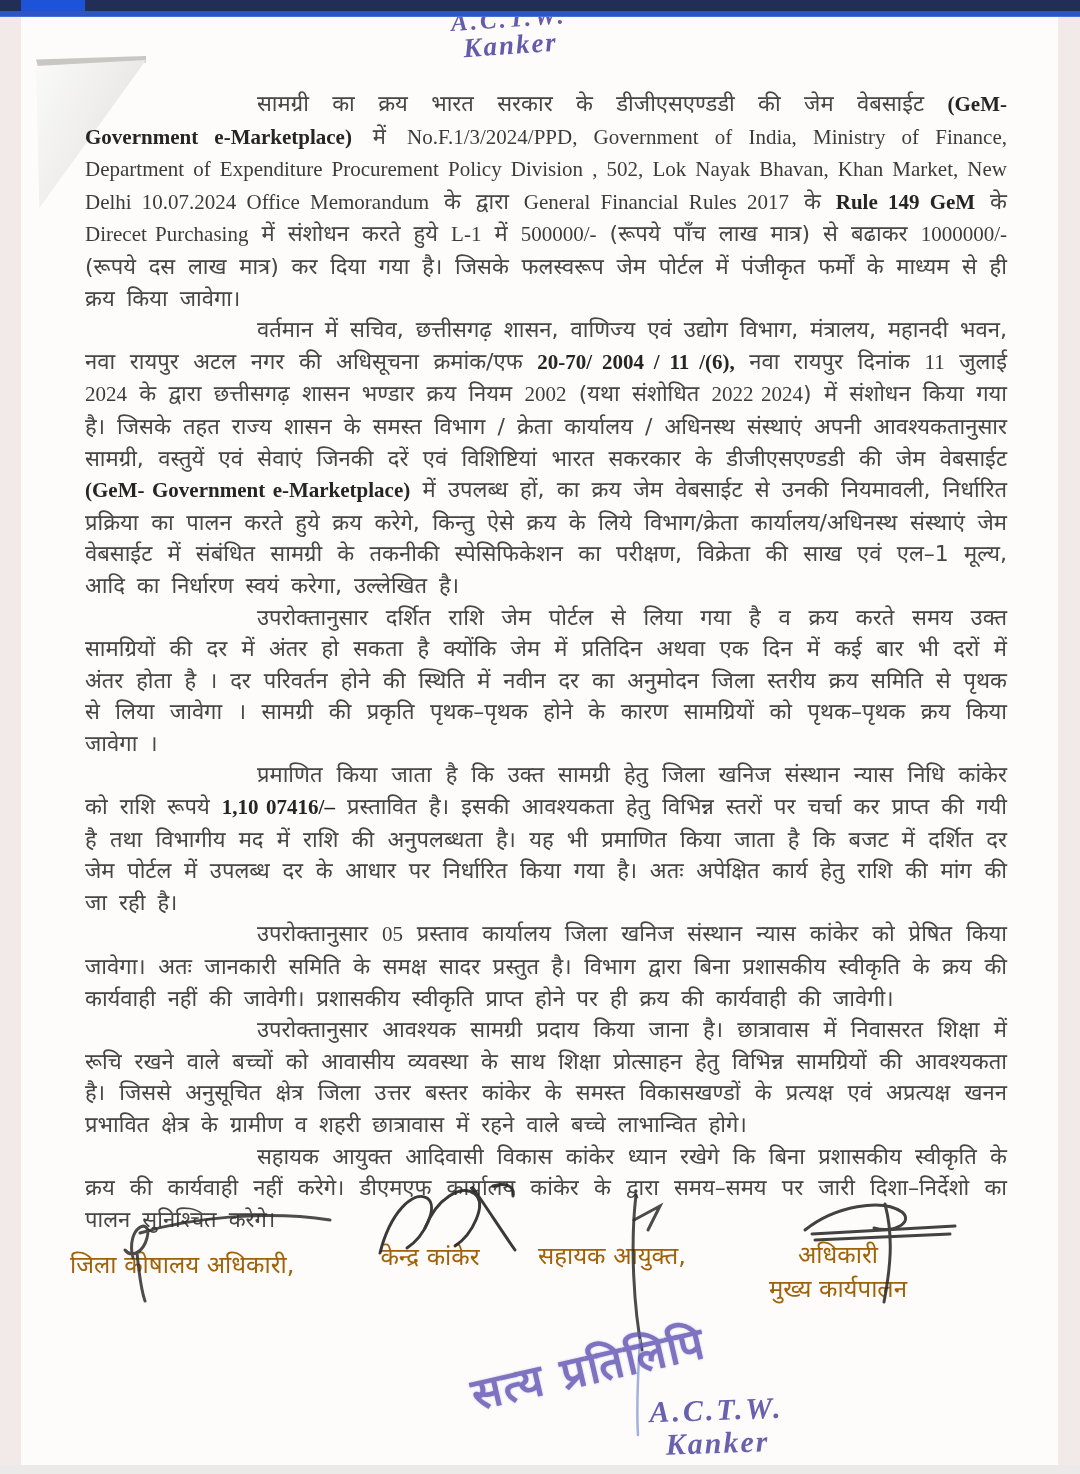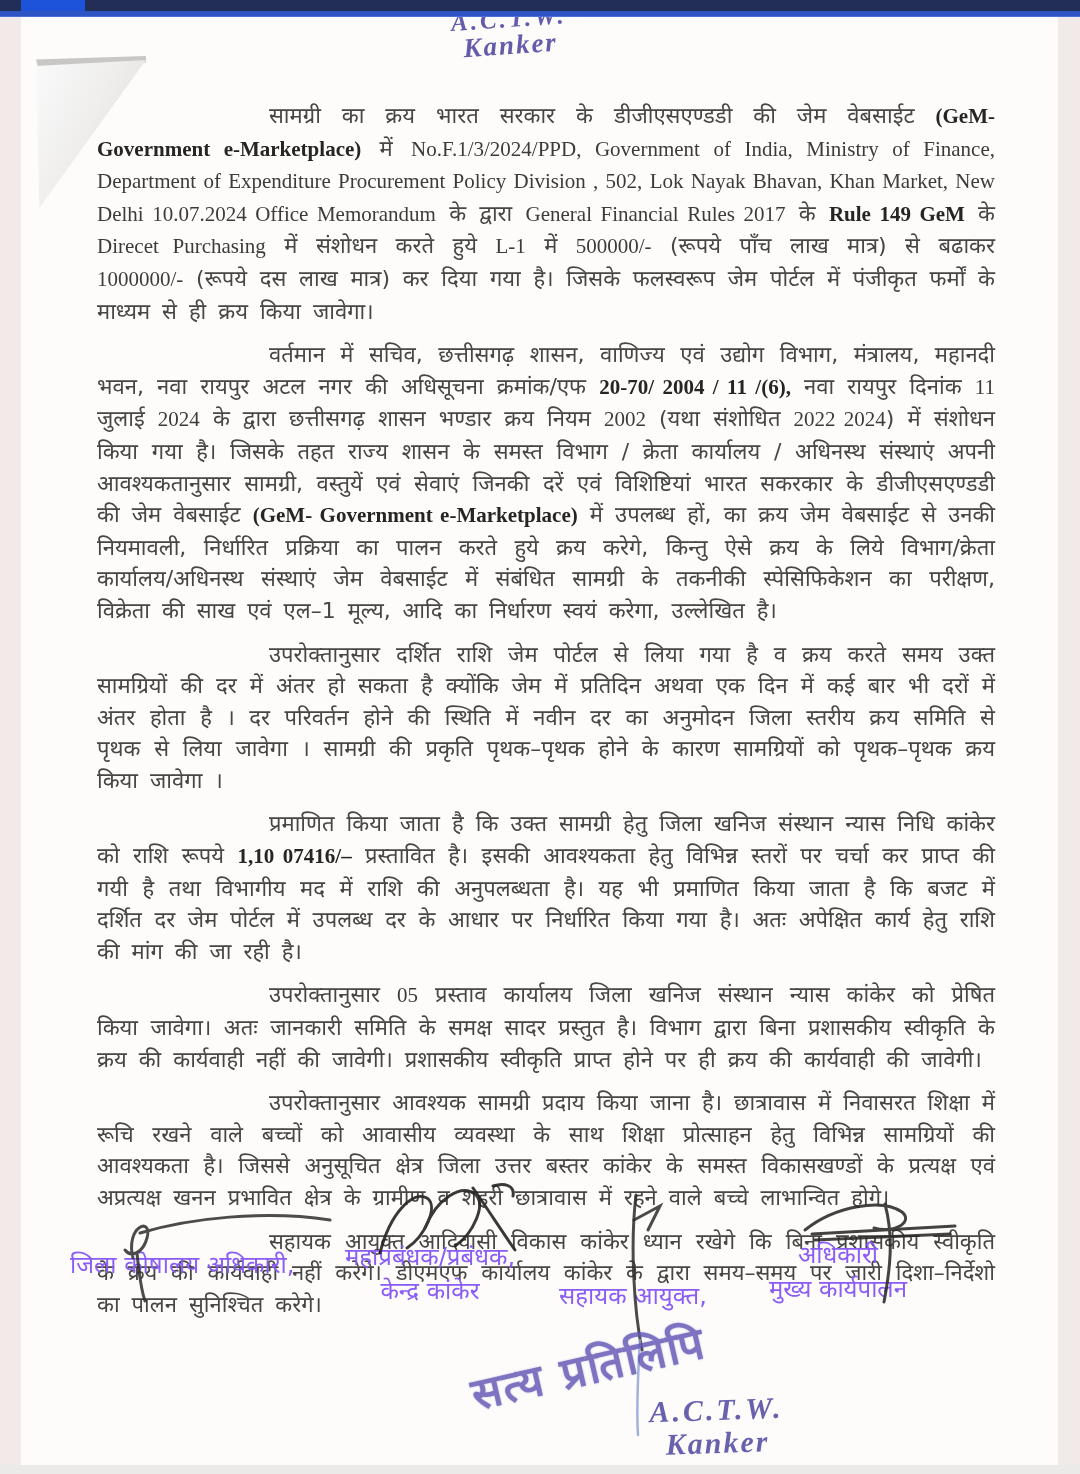--- a/index.html
+++ b/index.html
@@ -20,39 +20,39 @@
   .fold{position:absolute;left:36px;top:56px;width:110px;height:152px;z-index:2;}
   .fold .fold-top{position:absolute;left:0;top:0;width:110px;height:12px;
       background:#c9c7c4;clip-path:polygon(0 30%,100% 0,100% 55%,2% 100%);}
   .fold .fold-body{position:absolute;left:0;top:4px;width:110px;height:148px;
       background:linear-gradient(115deg,#fafafa 0%,#efeeed 45%,#dcdbd9 100%);
       clip-path:polygon(0 4%,100% 0,3% 100%);}
 
   
   .content{position:absolute;left:85px;top:88px;width:922px;z-index:3;
       color:#474645;font-size:22px;line-height:31.6px;text-align:justify;word-spacing:5px;}
-  .content p.para{margin:12px;text-indent:172px;}
+  .content p.para{margin:0;text-indent:172px;}
   .content span.en{font-family:"Liberation Serif",serif;font-size:21px;color:#3c3b3a;word-spacing:2px;}
   .content span.b{font-weight:bold;color:#262524;}
 
   
   .stamp{color:#4f46a0;font-family:"Liberation Serif",serif;font-style:italic;font-weight:bold;z-index:4;}
   .stamp-top{position:absolute;left:452px;top:8px;transform:rotate(-4deg);text-align:center;opacity:.88;}
   .stamp-top .l1{font-size:25px;letter-spacing:3px;line-height:22px;}
   .stamp-top .l2{font-size:27px;letter-spacing:2px;}
   .stamp-copy{position:absolute;left:468px;top:1330px;width:300px;z-index:5;
       transform:rotate(-13deg);color:#6356b4;font-weight:bold;font-size:44px;
       letter-spacing:2px;opacity:.82;text-shadow:0 0 2px rgba(99,86,180,.55);}
   .stamp-bottom{position:absolute;left:612px;top:1394px;width:210px;text-align:center;
       transform:rotate(-2deg);opacity:.85;z-index:5;}
   .stamp-bottom .l1{font-size:30px;letter-spacing:3px;line-height:32px;}
   .stamp-bottom .l2{font-size:30px;letter-spacing:2px;}
 
   
-  .sig-col{position:absolute;color:#8b5cf6;font-size:24px;line-height:34px;z-index:3;}
+  .sig-col{position:absolute;color:#a16207;font-size:24px;line-height:34px;z-index:3;}
   .sig-col .t{white-space:nowrap;}
   .sig-center{text-align:center;}
   .sig-svg{position:absolute;z-index:4;pointer-events:none;}
 </style>
 </head>
 <body>
 
 <div class="screen">
 
   <div class="page"></div>
@@ -110,24 +110,23 @@
       <path d="M22,44 L165,36"></path>
       <path d="M25,50 L160,44"></path>
       <path d="M95,14 C104,48 100,80 94,112"></path>
     </g>
   </svg>
 
   <div class="sig-col" style="left:70px;top:1248px;width:260px;">
     <div class="t">जिला कोषालय अधिकारी,</div>
   </div>
   <div class="sig-col sig-center" style="left:330px;top:1240px;width:200px;">
-    <div class="t">महाप्रबंधक/प्रबंधक,</div>
     <div class="t">केन्द्र कांकेर</div>
   </div>
-  <div class="sig-col" style="left:538px;top:1279px;width:190px;text-align:center;">
+  <div class="sig-col" style="left:538px;top:1239px;width:190px;">
     <div class="t">सहायक आयुक्त,</div>
   </div>
   <div class="sig-col sig-center" style="left:728px;top:1238px;width:220px;">
     <div class="t">अधिकारी</div>
     <div class="t">मुख्य कार्यपालन</div>
   </div>
 
   <div class="stamp-copy">सत्य प्रतिलिपि</div>
   <div class="stamp stamp-bottom">
     <div class="l1">A.C.T.W.</div>

